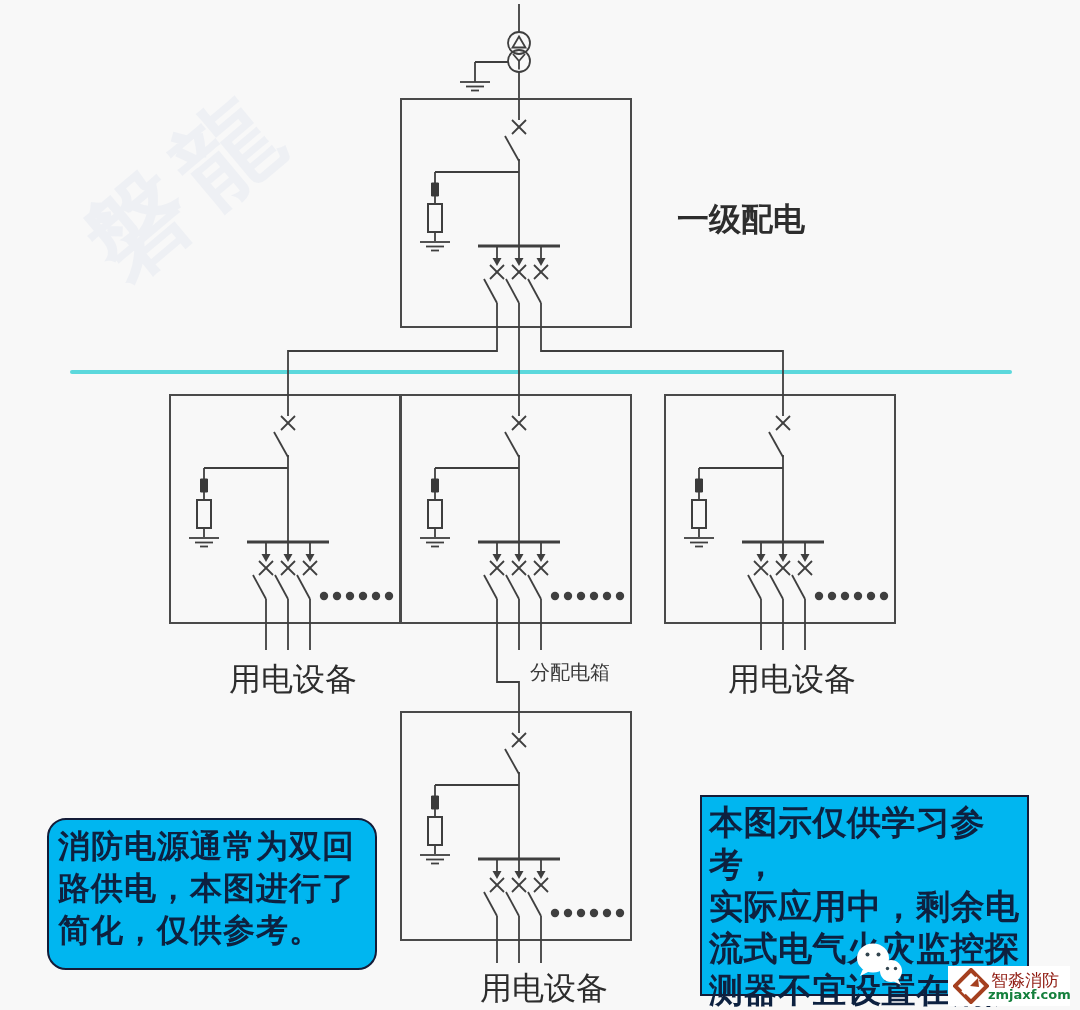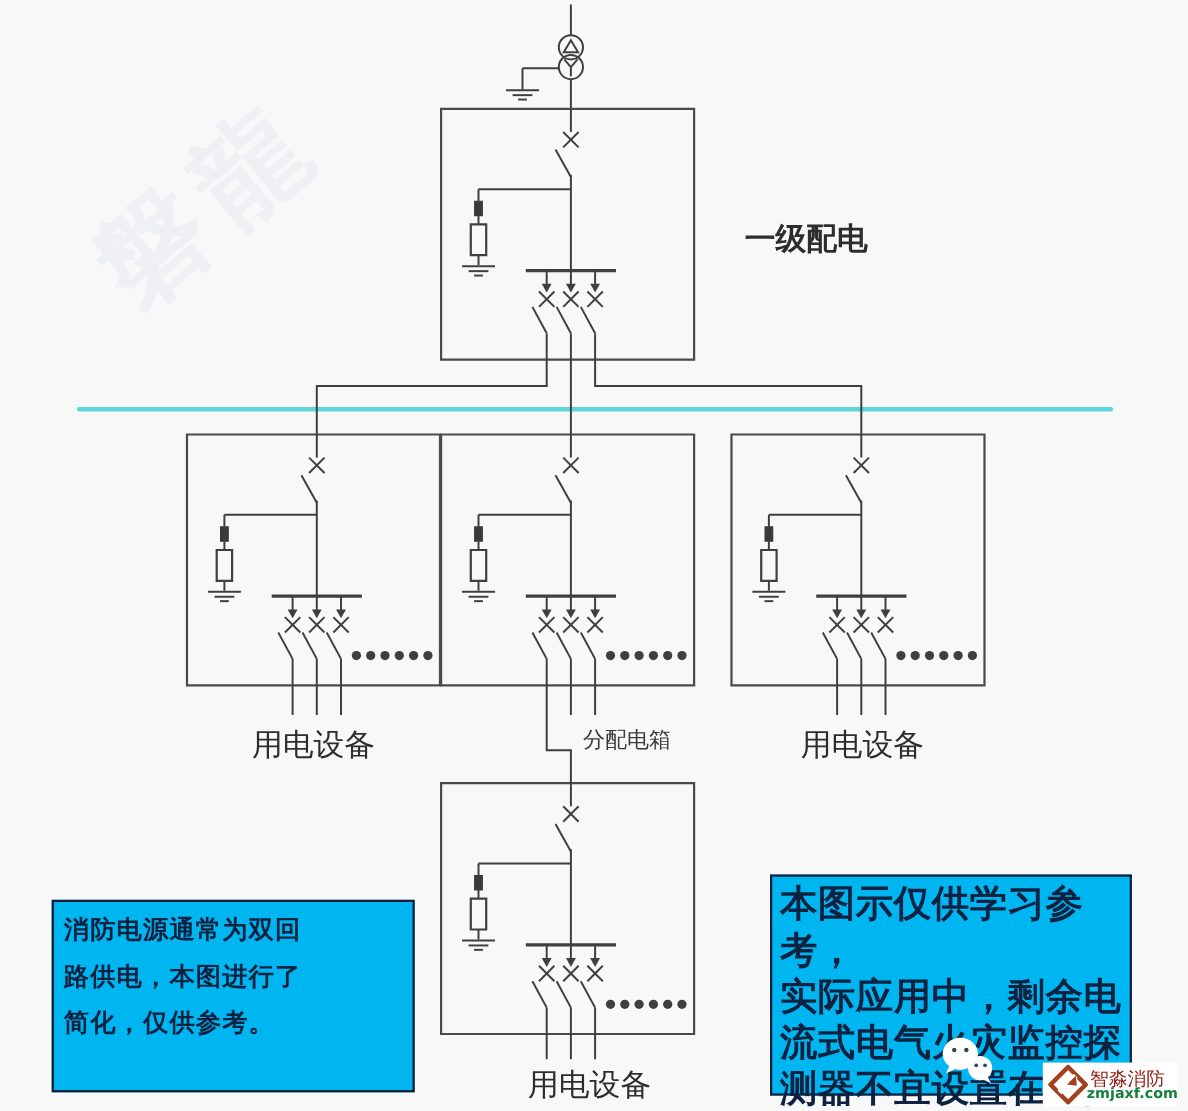--- a/index.html
+++ b/index.html
@@ -8,26 +8,26 @@
   svg line, svg path, svg circle, svg rect{vector-effect:non-scaling-stroke;}
   .diagram{position:absolute;left:0;top:0;}
   .w{stroke:#3f3f3f;stroke-width:1.8;fill:none;}
   .boxr{stroke:#4a4a4a;stroke-width:2;fill:none;}
   .bus{stroke:#3f3f3f;stroke-width:3;}
   .fuseS{fill:#3a3a3a;stroke:#3a3a3a;stroke-width:1;}
   .fuseB{fill:#f8f8f8;stroke:#3f3f3f;stroke-width:2;}
   .fillb{fill:#3f3f3f;stroke:none;}
   .sep{stroke:#5cd8dc;stroke-width:4;stroke-linecap:round;}
   .lbl{position:absolute;font-weight:400;color:#2d2d2d;white-space:nowrap;}
-  .lbl-big{font-size:28px;}
+  .lbl-big{font-size:32px;}
   .lbl-mid{font-size:20px;font-weight:500;color:#3a3a3a;}
   .note{position:absolute;box-sizing:border-box;background:#00b6f0;border:2px solid #141c38;
         color:#0d2140;font-weight:700;white-space:pre-line;}
-  .note-left{left:47px;top:818px;width:330px;height:175px;padding:5px 9px;
-             font-size:23px;line-height:42px;letter-spacing:1px;}
+  .note-left{left:47px;top:818px;width:330px;height:152px;padding:5px 9px;
+             font-size:32px;line-height:42px;letter-spacing:1px;border-radius:19px;}
   .note-right{left:700px;top:795px;width:329px;height:201px;padding:4px 7px;
               font-size:34px;line-height:42px;letter-spacing:.5px;}
   .wm-tl{position:absolute;left:40px;top:118px;width:300px;text-align:center;
          transform:rotate(-40deg);font-size:100px;font-weight:700;letter-spacing:14px;
          color:#eef0f4;font-family:"DejaVu Serif","Liberation Serif",serif;}
   .wm-site{position:absolute;left:902px;top:942px;font-size:29px;font-weight:700;
            letter-spacing:1px;color:#dceef4;opacity:.92;white-space:nowrap;}
   .wm-patch{position:absolute;left:948px;top:966px;width:122px;height:40px;background:#ffffff;}
   .wechat{position:absolute;left:851px;top:940px;}
   .brand-logo{position:absolute;left:953px;top:968px;}

